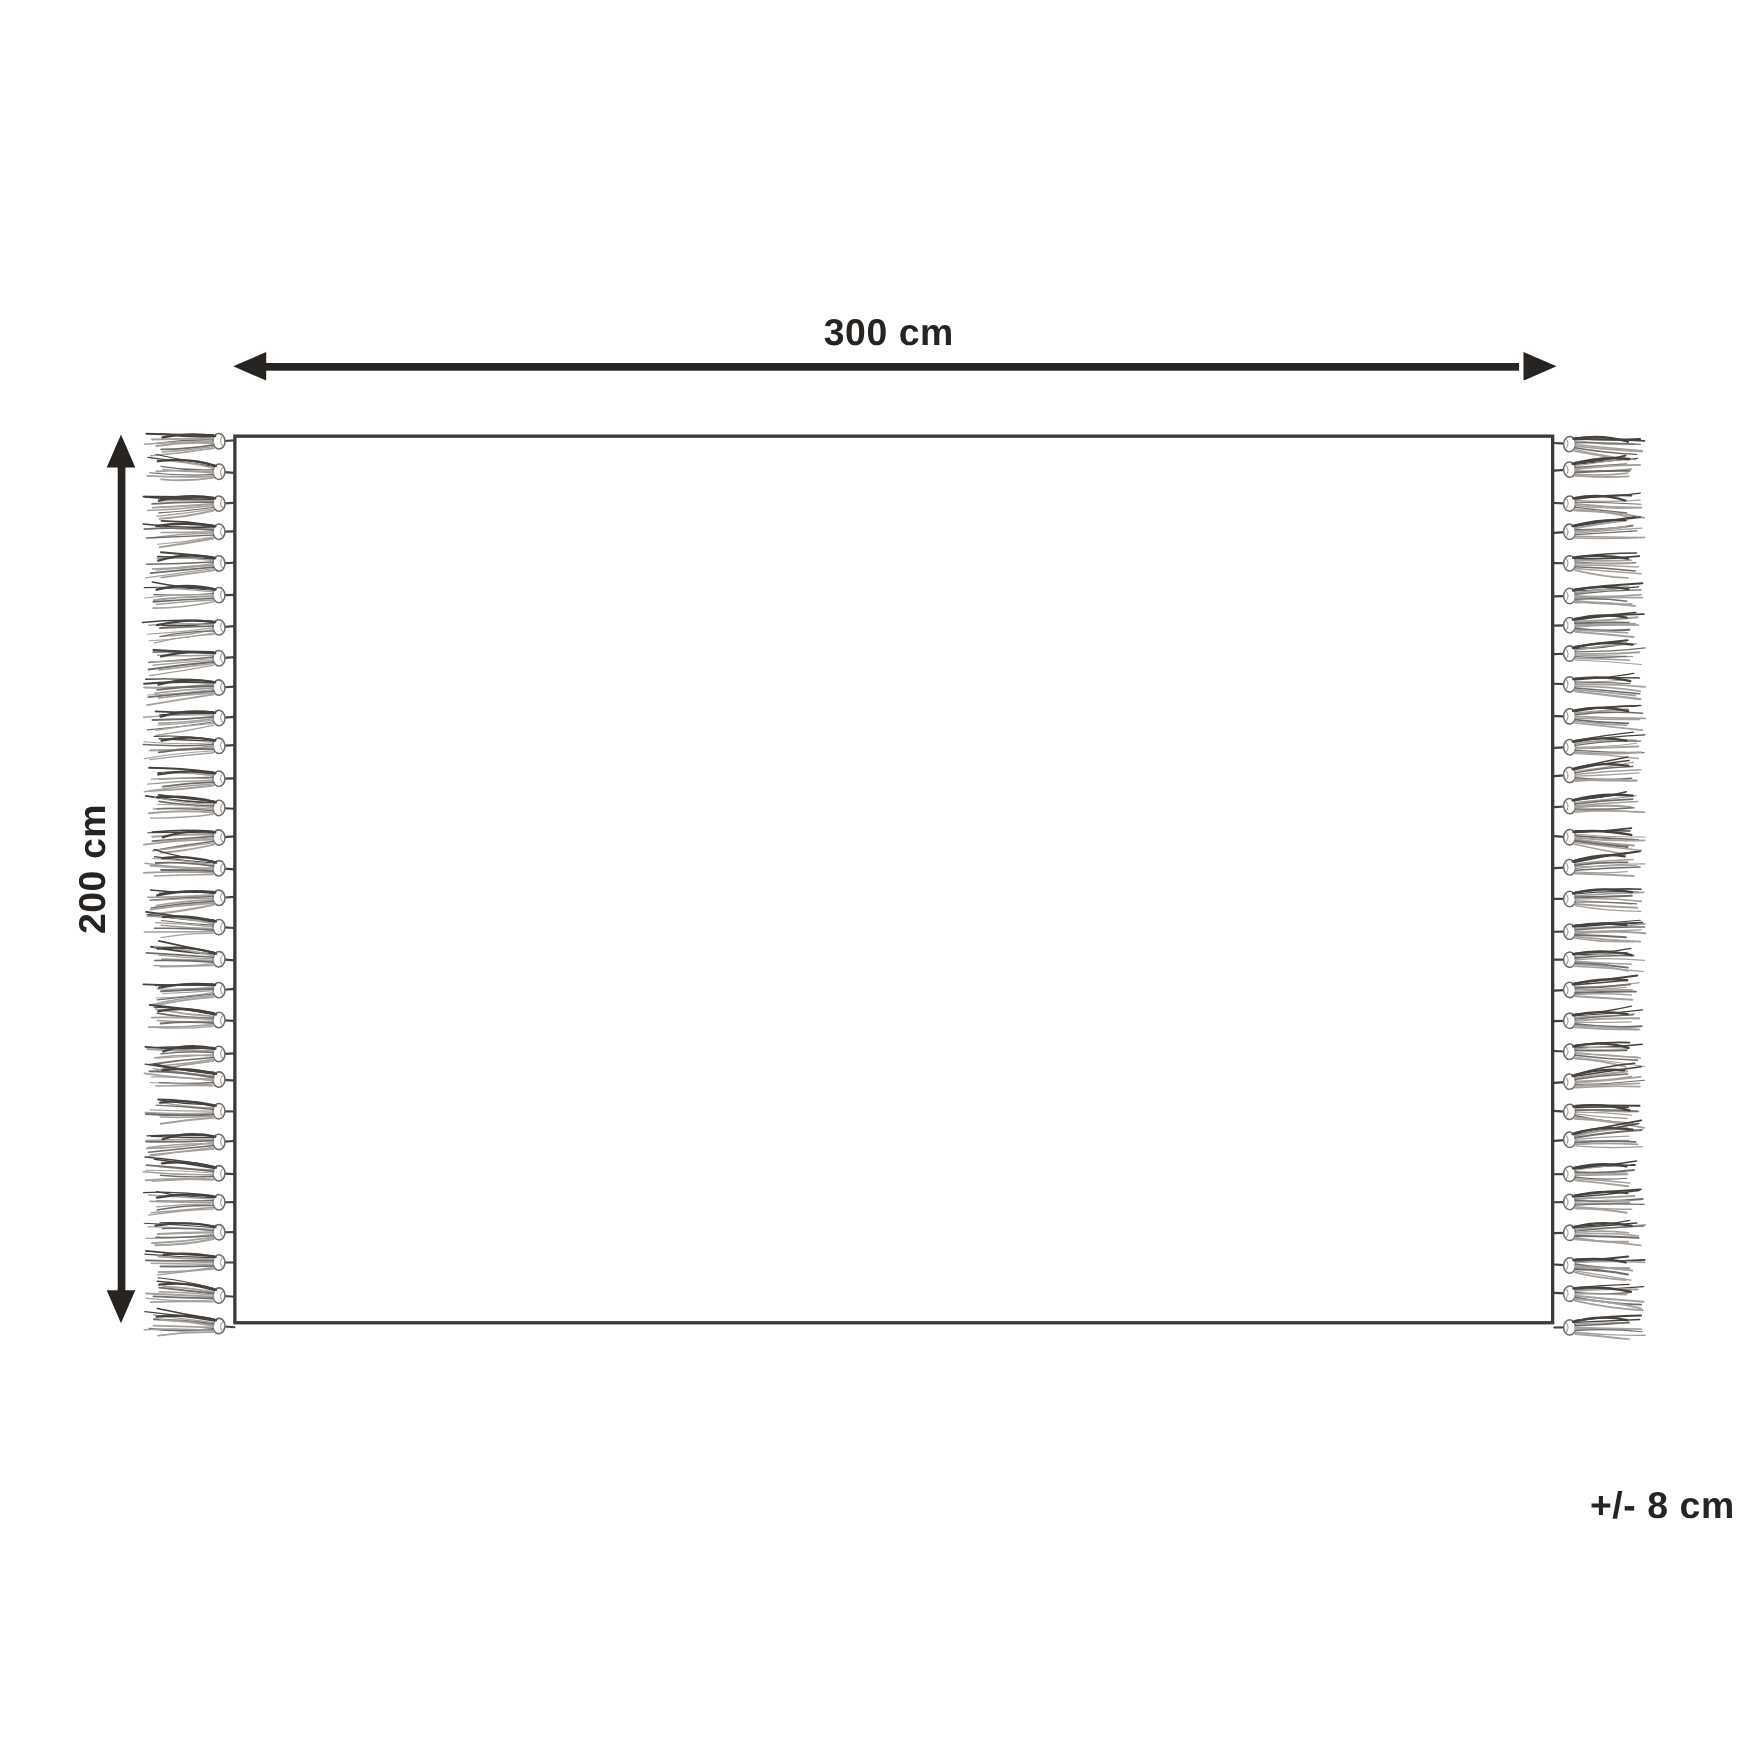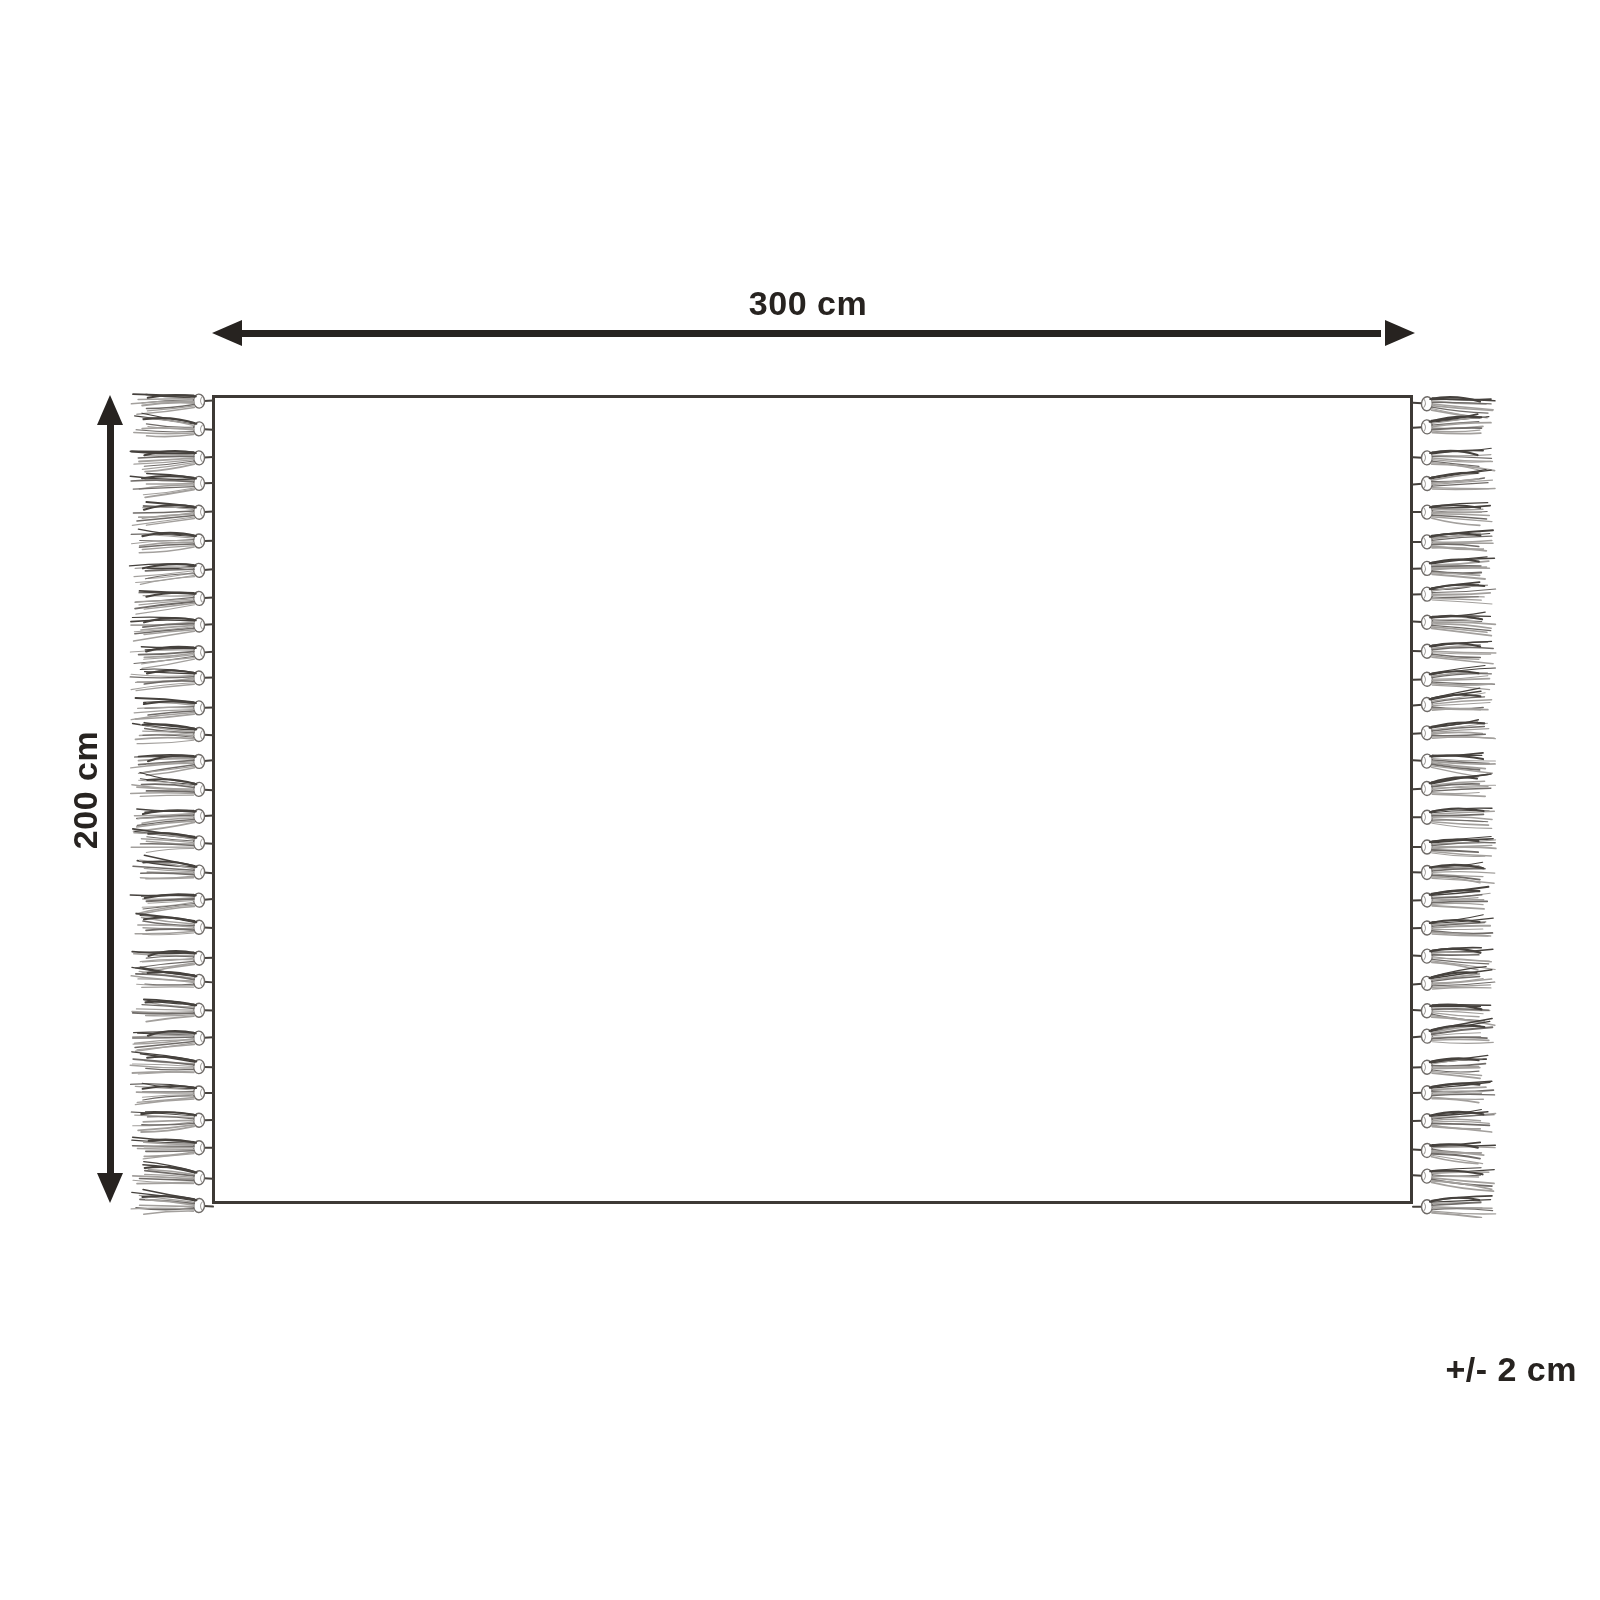--- a/index.html
+++ b/index.html
@@ -1014,15 +1014,15 @@
         <path d="M19 -1.5 Q 43.4 -2.3 67.9 -4.3" fill="none" stroke="#6f6b68" stroke-width="1.57" stroke-linecap="round"></path>
         <path d="M19 0.0 Q 43.9 1.3 68.9 1.6" fill="none" stroke="#a3a09d" stroke-width="1.47" stroke-linecap="round"></path>
         <path d="M19 1.5 Q 49.0 0.8 79.0 1.9" fill="none" stroke="#a3a09d" stroke-width="1.57" stroke-linecap="round"></path>
         <path d="M19 3.0 Q 49.3 1.0 79.7 4.3" fill="none" stroke="#6f6b68" stroke-width="1.05" stroke-linecap="round"></path>
         <path d="M19 4.5 Q 50.8 8.1 82.6 7.5" fill="none" stroke="#a3a09d" stroke-width="1.34" stroke-linecap="round"></path>
         <path d="M19 6.0 Q 43.6 7.8 68.2 11.3" fill="none" stroke="#a3a09d" stroke-width="1.87" stroke-linecap="round"></path>
         <path d="M17 -5 Q 42 -11.7 66.2 -6.4" fill="none" stroke="#45413d" stroke-width="2.1" stroke-linecap="round"></path>
       </g>
     </svg>
 
-  <div class="dim-label tolerance-label">+/- 2 cm</div>
+  <div class="dim-label tolerance-label">+/- 8 cm</div>
 
 </div>
 
 </body></html>

